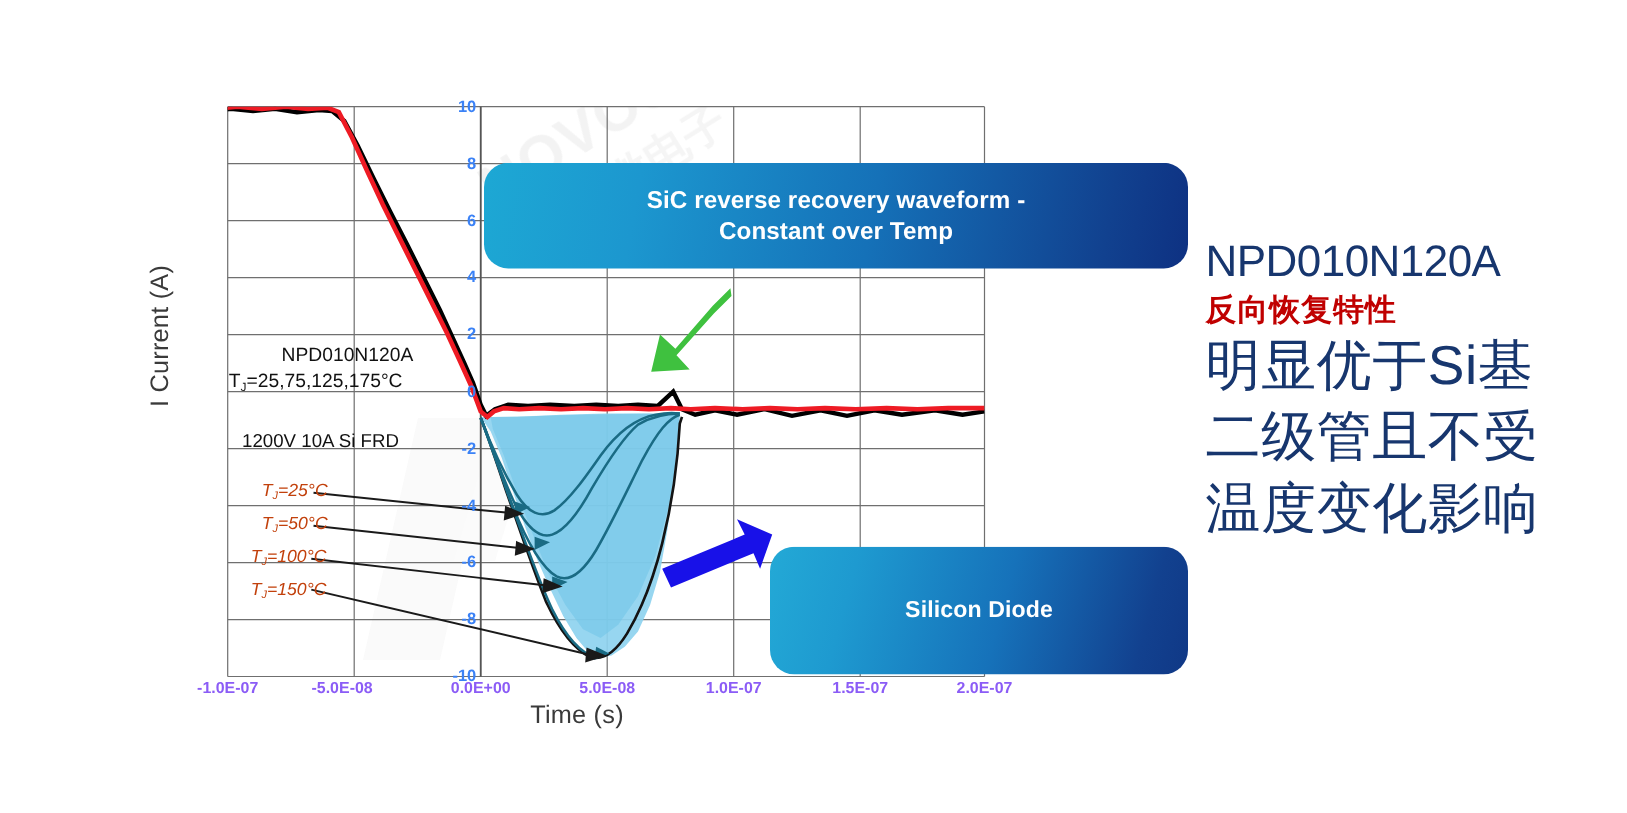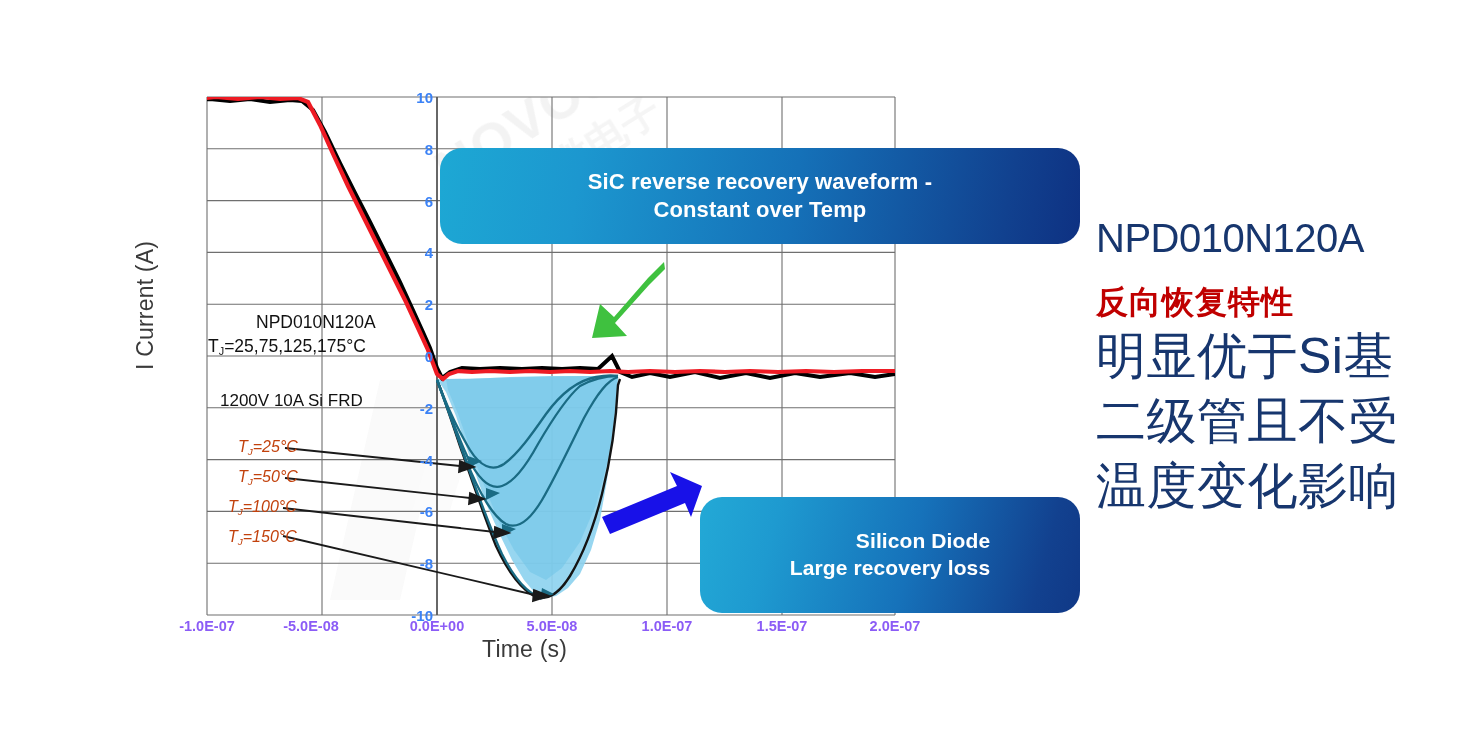--- a/index.html
+++ b/index.html
@@ -84,21 +84,21 @@
 
   
   #right-panel{
     position:absolute;left:1096px;top:212px;width:330px;
   }
   .rp-line{
     white-space:nowrap;
     line-height:1.30;
   }
   #rp-part{font-size:40px;color:#17366e;letter-spacing:-.5px;}
-  #rp-red{font-size:32px;color:#c00000;font-weight:bold;letter-spacing:1px;margin-top:18px;}
+  #rp-red{font-size:28px;color:#c00000;font-weight:bold;letter-spacing:1px;}
   .rp-cn{font-size:50px;color:#17366e;letter-spacing:.5px;}
 </style>
 </head>
 <body>
 
 <div id="root">
 
   <div id="chart-panel">
 
     <svg id="plot-svg" width="840" height="600">
@@ -276,21 +276,20 @@
   <div class="callout" id="callout-sic">
     <div>
       <div>SiC reverse recovery waveform -</div>
       <div>Constant over Temp</div>
     </div>
   </div>
 
   <div class="callout" id="callout-si">
     <div>
       <div>Silicon Diode</div>
-      <div>Large recovery loss</div>
     </div>
   </div>
 
   <div id="right-panel">
     <div class="rp-line" id="rp-part">NPD010N120A</div>
     <div class="rp-line" id="rp-red">反向恢复特性</div>
     <div class="rp-line rp-cn">明显优于Si基</div>
     <div class="rp-line rp-cn">二级管且不受</div>
     <div class="rp-line rp-cn">温度变化影响</div>
   </div>

